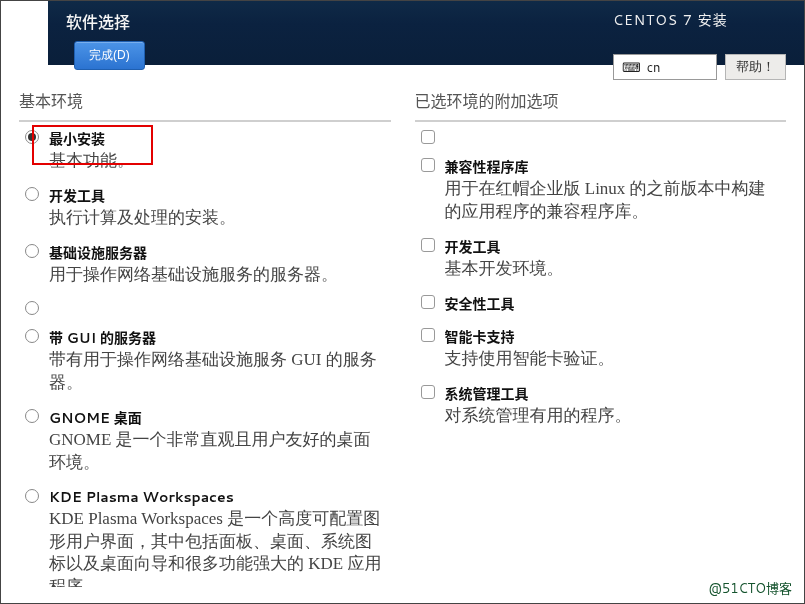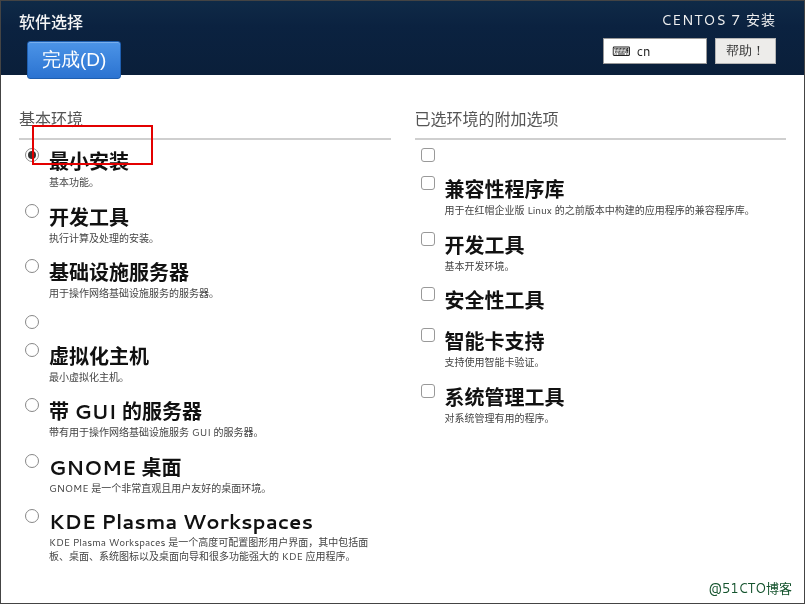--- a/index.html
+++ b/index.html
@@ -8,40 +8,41 @@
     font-size: 14px;
     background: #fff;
     width: 805px;
     height: 604px;
     overflow: hidden;
     position: relative;
     border: 1px solid #444;
     color: #222;
   }
   .topbar {
-    height: 74px;
+    height: 64px;
     background: linear-gradient(180deg, #0f2a47 0%, #0b2240 35%, #0a1f3a 100%);
     color: #fff;
     position: relative;
     display: flex;
     align-items: flex-start;
-    padding: 8px 28px 0 18px;
+    padding: 8px 18px 0 18px;
+    margin-left: 47px;
   }
   .page-title {
     font-size: 16px;
     font-weight: 500;
     color: #f5f5f5;
     flex: 1;
   }
   .right-head {
     text-align: right;
     display: flex;
     flex-direction: column;
-    align-items: flex-end;
-    gap: 8px;
+    align-items: flex-start;
+    gap: 24px;
   }
   .sub-title {
     font-size: 14px;
     color: #f0f0f0;
     letter-spacing: 1px;
   }
   .head-controls {
     display: flex;
     gap: 8px;
     align-items: center;
@@ -70,29 +71,29 @@
     font-family: Liberation Mono, monospace;
   }
   .done-btn {
     position: absolute;
     left: 26px;
     top: 40px;
     background: linear-gradient(180deg, #4c94e7 0%, #2b73d1 100%);
     border: 1px solid #1f5fb0;
     color: #fff;
     padding: 5px 14px;
-    font-size: 19px;
+    font-size: 12px;
     border-radius: 3px;
     cursor: pointer;
     box-shadow: 0 1px 0 rgba(255,255,255,.25) inset;
   }
   .content {
     display: flex;
     height: calc(100% - 74px);
-    padding: 31px 18px 6px 18px;
+    padding: 23px 18px 6px 18px;
     gap: 24px;
     justify-content: space-between;
   }
   .col {
     flex: 1;
     display: flex;
     flex-direction: column;
     overflow: hidden;
   }
   .col h2 {
@@ -135,28 +136,29 @@
   }
   .check {
     appearance: none;
     border: 1.5px solid #999;
     border-radius: 3px;
     background: #fff;
   }
   .txt { flex: 1; }
   .item-title {
     font-weight: 700;
-    font-size: 20px;
+    font-size: 14px;
     color: #111;
   }
   .item-desc {
-    font-size: 10px;
+    font-size: 17px;
     color: #444;
     line-height: 1.35;
     margin-top: 1px;
+    font-family: Liberation Serif, serif;
   }
   .highlight-box {
     position: absolute;
     border: 2.5px solid #e30000;
     pointer-events: none;
   }
   
   .list::-webkit-scrollbar { width: 10px; }
   .list::-webkit-scrollbar-thumb { background: #c2c2c2; border-radius: 5px; }
   .list::-webkit-scrollbar-track { background: transparent; }
@@ -212,27 +214,20 @@
             <div class="item-title">基础设施服务器</div>
             <div class="item-desc">用于操作网络基础设施服务的服务器。</div>
           </div>
         </div>
         <div class="item">
           <input type="radio" name="env" class="radio" style="">
         </div>
         <div class="item">
           <input type="radio" name="env" class="radio" style="">
           <div class="txt">
-            <div class="item-title">虚拟化主机</div>
-            <div class="item-desc">最小虚拟化主机。</div>
-          </div>
-        </div>
-        <div class="item">
-          <input type="radio" name="env" class="radio" style="">
-          <div class="txt">
             <div class="item-title">带 GUI 的服务器</div>
             <div class="item-desc">带有用于操作网络基础设施服务 GUI 的服务器。</div>
           </div>
         </div>
         <div class="item">
           <input type="radio" name="env" class="radio" style="">
           <div class="txt">
             <div class="item-title">GNOME 桌面</div>
             <div class="item-desc">GNOME 是一个非常直观且用户友好的桌面环境。</div>
           </div>

